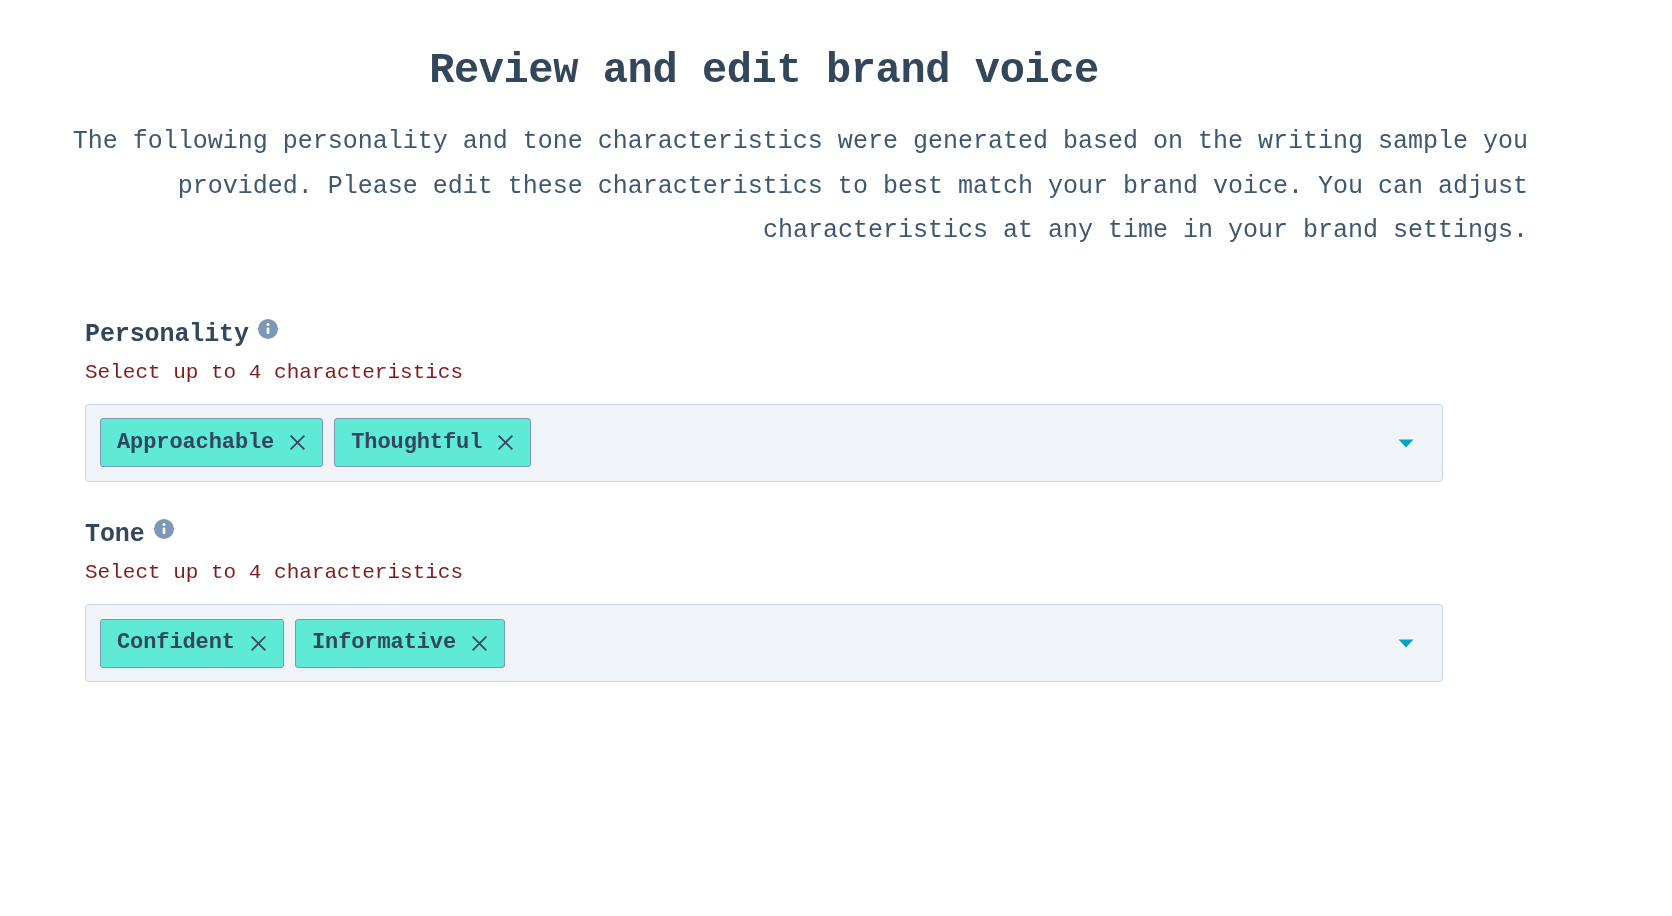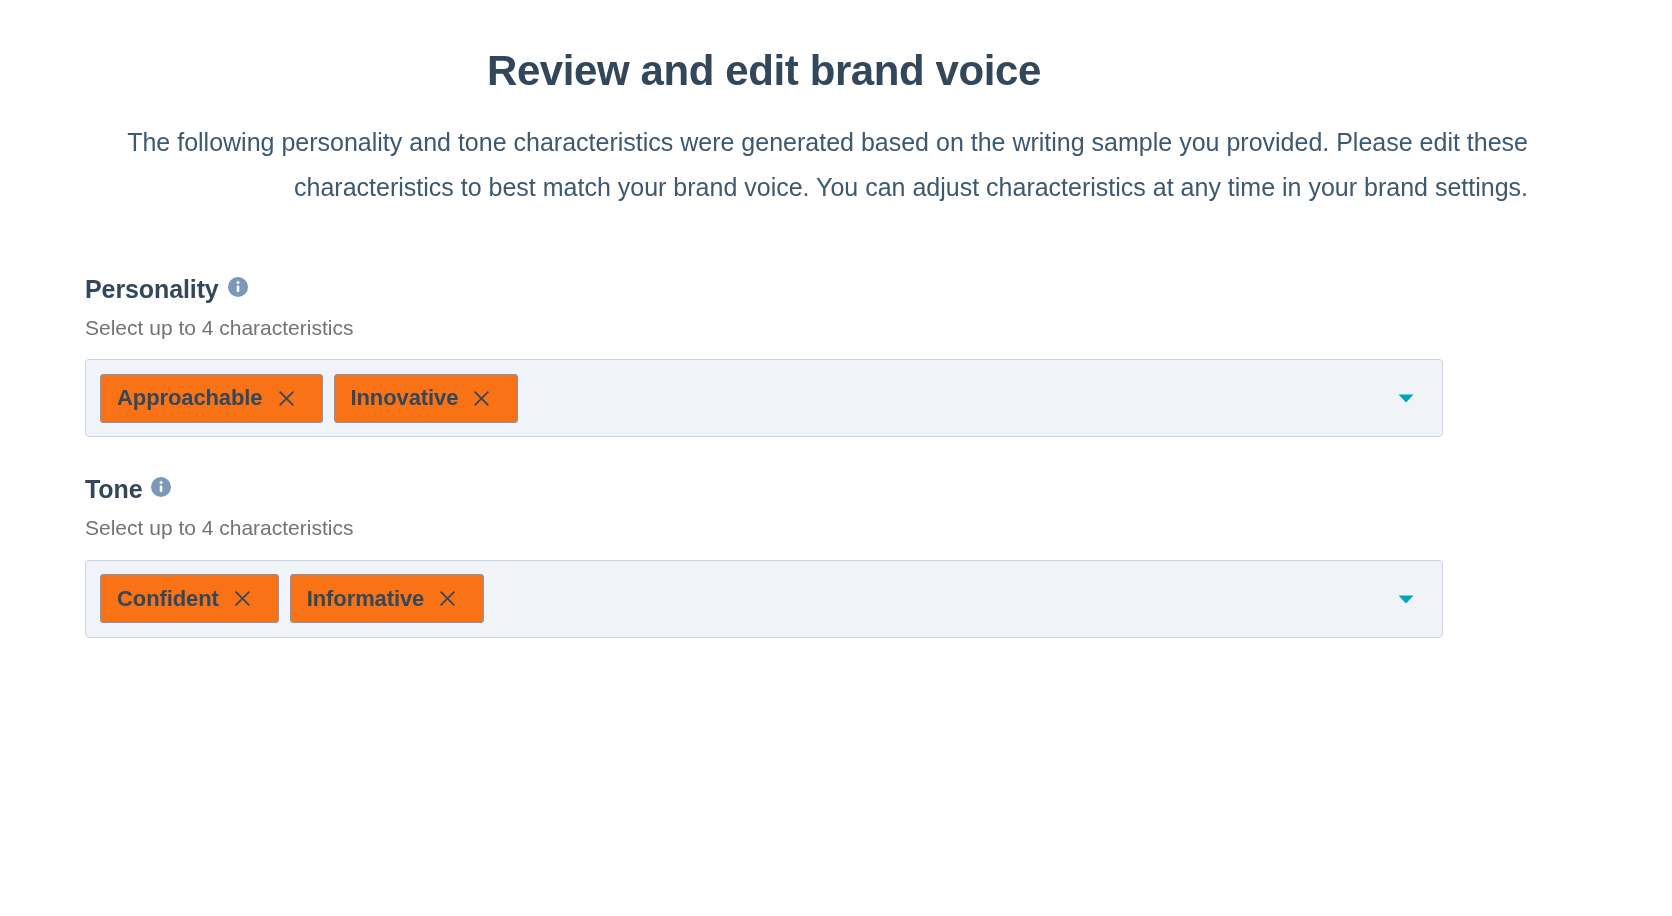--- a/index.html
+++ b/index.html
@@ -15,20 +15,21 @@
     color: #33475b;
     overflow: hidden;
     position: relative;
   }
 
   .page {
     width: 1528px;
     height: 916px;
     padding: 0;
     position: relative;
+    font-family: Liberation Mono, monospace;
   }
 
   
   .page-title {
     margin: 0;
     padding-top: 48px;
     text-align: center;
     font-size: 42px;
     font-weight: 700;
     letter-spacing: -0.4px;
@@ -52,21 +53,21 @@
     margin-top: 68px;
     padding-left: 85px;
     padding-right: 85px;
   }
 
   .field-group { margin-bottom: 0; }
   .field-group + .field-group { margin-top: 40px; }
 
   .field-label-row {
     display: flex;
-    align-items: center;
+    align-items: flex-start;
     gap: 9px;
     line-height: 1;
   }
 
   .field-label {
     font-size: 25px;
     font-weight: 700;
     color: #33475b;
     letter-spacing: -0.1px;
   }
@@ -83,21 +84,21 @@
     position: relative;
     top: -3px;
     cursor: pointer;
   }
   .info-icon svg { display: block; }
 
   .field-help {
     margin-top: 13px;
     font-size: 21px;
     font-weight: 400;
-    color: #737373;
+    color: #7f1d1d;
     line-height: 1.2;
   }
 
   
   .token-field {
     margin-top: 19px;
     position: relative;
     background: #f0f4f8;
     border: 1px solid #cbd6e2;
     border-radius: 4px;
@@ -107,25 +108,25 @@
     flex-wrap: wrap;
     gap: 11px;
     padding: 13px 66px 13px 14px;
     cursor: text;
   }
 
   .token {
     display: inline-flex;
     align-items: center;
     gap: 13px;
-    background: #f97316;
+    background: #5eead4;
     border: 1px solid #7c98b6;
     border-radius: 3px;
     height: 49px;
-    padding: 0 25px 0 16px;
+    padding: 0 14px 0 16px;
     font-size: 22px;
     font-weight: 700;
     color: #33475b;
     letter-spacing: -0.1px;
     white-space: nowrap;
   }
 
   .token-label { line-height: 1; }
 
   .token-remove {
@@ -181,21 +182,21 @@
         <span class="token">
           <span class="token-label">Approachable</span>
           <span class="token-remove">
             <svg width="21" height="21" viewBox="0 0 21 21" aria-hidden="true">
               <path d="M4.2 4.2 L16.8 16.8 M16.8 4.2 L4.2 16.8" stroke="#33475b" stroke-width="1.7" stroke-linecap="square" fill="none"></path>
             </svg>
           </span>
         </span>
 
         <span class="token">
-          <span class="token-label">Innovative</span>
+          <span class="token-label">Thoughtful</span>
           <span class="token-remove">
             <svg width="21" height="21" viewBox="0 0 21 21" aria-hidden="true">
               <path d="M4.2 4.2 L16.8 16.8 M16.8 4.2 L4.2 16.8" stroke="#33475b" stroke-width="1.7" stroke-linecap="square" fill="none"></path>
             </svg>
           </span>
         </span>
 
 
 
         <span class="dropdown-caret">

